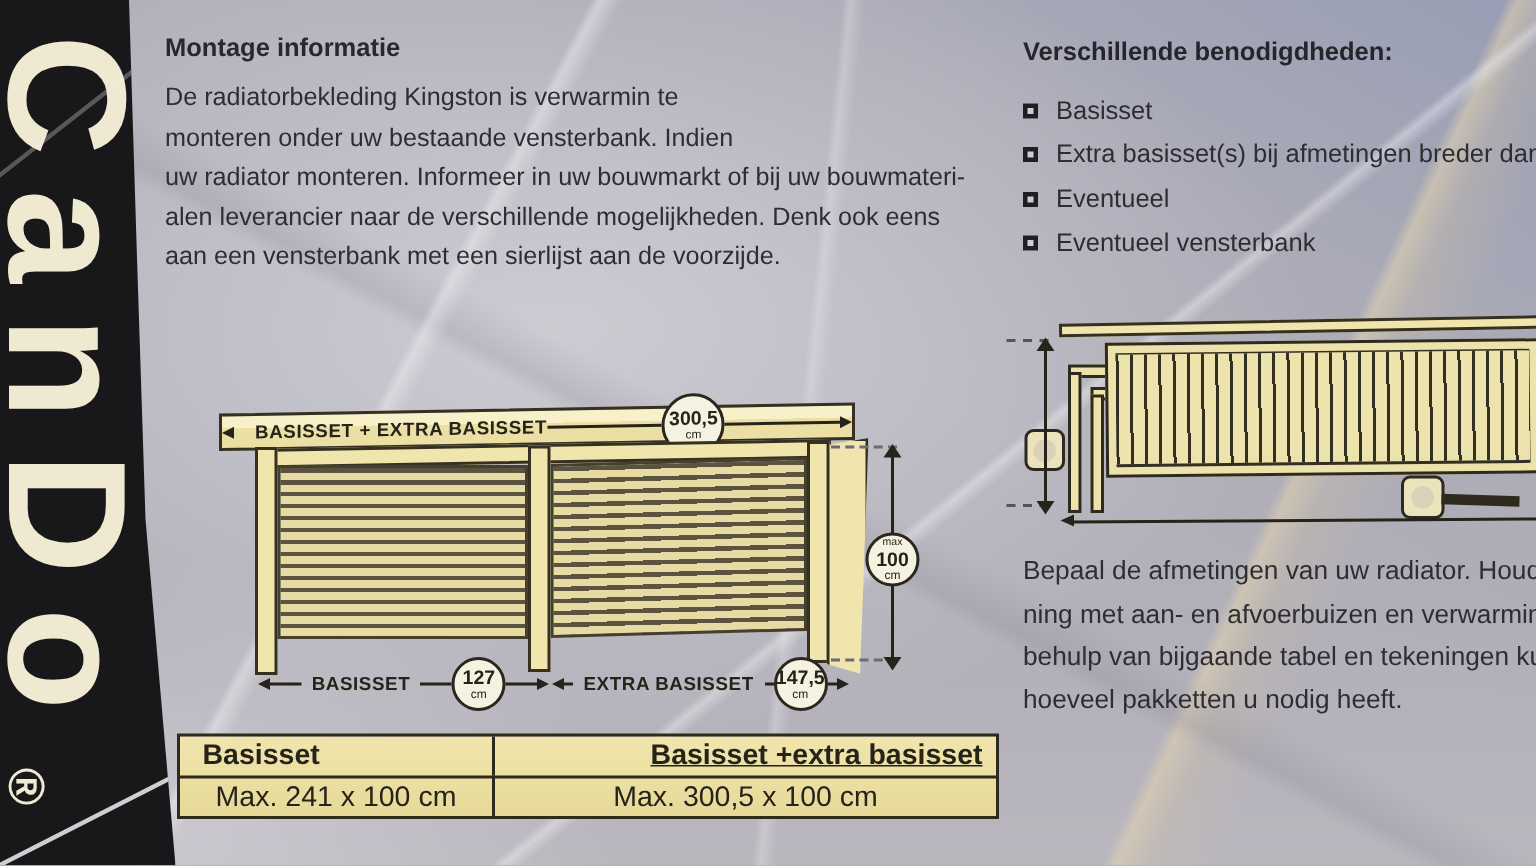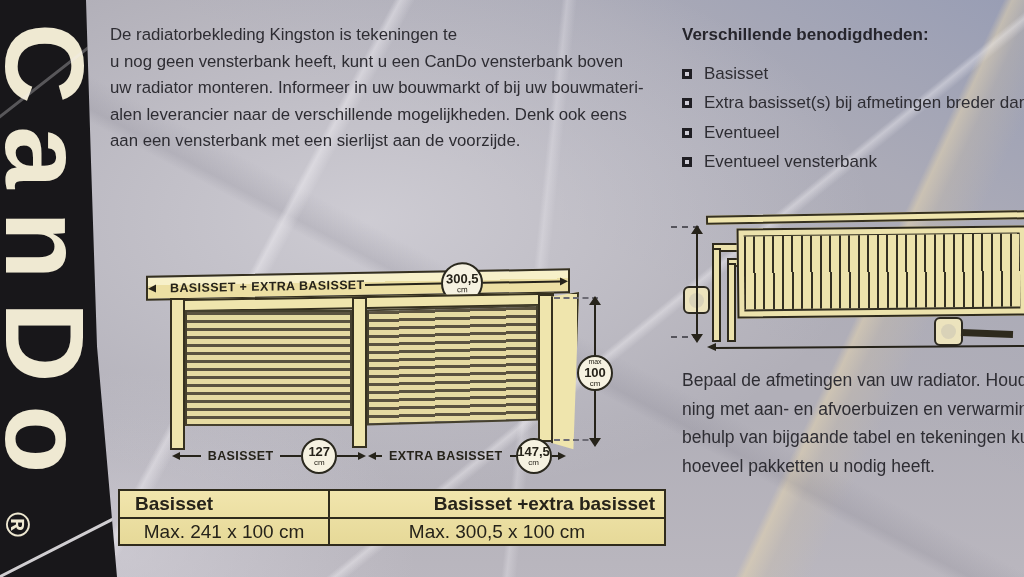--- a/index.html
+++ b/index.html
@@ -109,21 +109,21 @@
   
   .spec-table {
     position:absolute; left:118px; top:489px; width:548px; height:57px;
     background:linear-gradient(180deg,#f1e5ad,#e6d998);
     border:2.5px solid #2f2b1c; display:grid;
     grid-template-columns:208px 1fr; grid-template-rows:26px 1fr;
     color:#26231a;
   }
   .spec-table .cell { display:flex; align-items:center; font-size:19px; overflow:hidden; }
   .spec-table .h1 { padding-left:15px; font-weight:bold; }
-  .spec-table .h2 { justify-content:flex-end; padding-right:9px; font-weight:bold; border-left:2px solid #2f2b1c; }
+  .spec-table .h2 { justify-content:flex-end; padding-right:9px; font-weight:bold; border-left:2px solid #2f2b1c;text-decoration:underline; }
   .spec-table .v1 { justify-content:center; border-top:2px solid #2f2b1c; }
   .spec-table .v2 { justify-content:center; border-top:2px solid #2f2b1c; border-left:2px solid #2f2b1c; }
 
   
   .sillbar { position:absolute; left:706px; top:213px; width:320px; height:9px;
     background:#efe5ad; border:2px solid #35301f; transform:rotate(-1deg); }
   .radiator { position:absolute; left:737px; top:227px; width:290px; height:90px;
     background:#ece2ac; border:2px solid #2e2a1d; transform:rotate(-.6deg); }
   .fins { position:absolute; inset:5px;
     background:repeating-linear-gradient(90deg, #332f22 0 2px, transparent 2px 9.5px);
@@ -161,22 +161,23 @@
   <div class="logo">
     <span>CanDo</span><span class="reg">®</span>
   </div>
   <div class="strip-crease-1"></div>
   <div class="strip-crease-2"></div>
 </div>
 
 <div class="content">
 
   <section class="montage">
-    <div class="ln">De radiatorbekleding Kingston is tekeningen te</div>
-    <div class="ln">u nog geen vensterbank heeft, kunt u een CanDo vensterbank boven</div>
+    <h2>Montage informatie</h2>
+    <div class="ln">De radiatorbekleding Kingston is verwarmin te</div>
+    <div class="ln">monteren onder uw bestaande vensterbank. Indien</div>
     <div class="ln">uw radiator monteren. Informeer in uw bouwmarkt of bij uw bouwmateri-</div>
     <div class="ln">alen leverancier naar de verschillende mogelijkheden. Denk ook eens</div>
     <div class="ln">aan een vensterbank met een sierlijst aan de voorzijde.</div>
   </section>
 
   <section class="benodigd">
     <h2>Verschillende benodigdheden:</h2>
     <div class="item">
       <span class="sq-bullet"></span>
       <span>Basisset</span>

